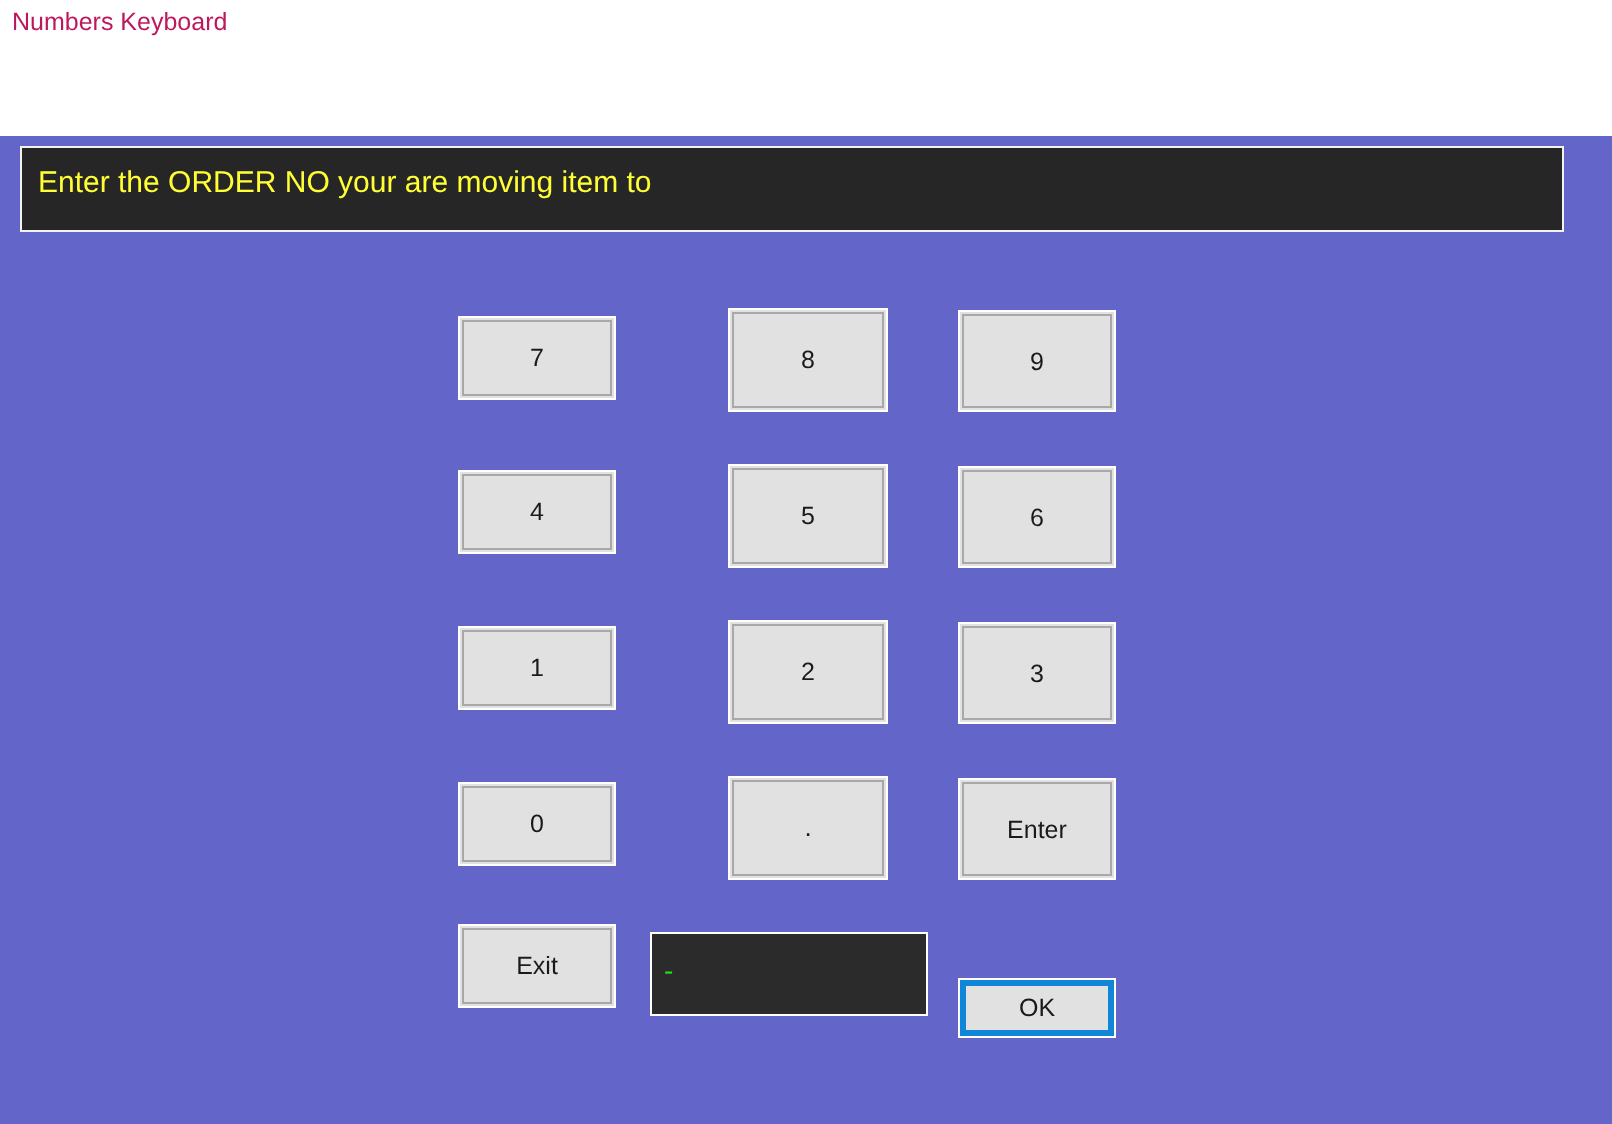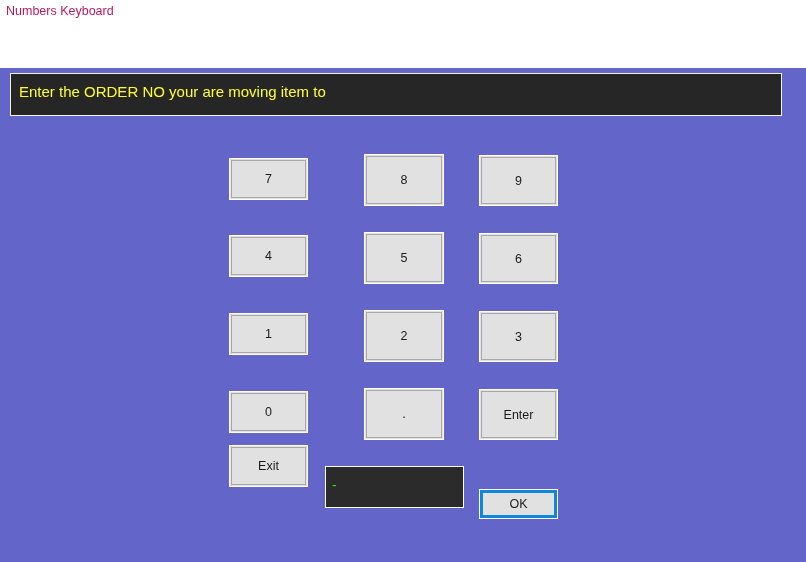--- a/index.html
+++ b/index.html
@@ -113,21 +113,21 @@
   #key-6 { top: 165px; }
 
   #key-1 { top: 245px; }
   #key-2 { top: 242px; }
   #key-3 { top: 243px; }
 
   #key-0   { top: 323px; }
   #key-dot { top: 320px; }
   #key-clear { top: 321px; }
 
-  #key-exit { top: 377px; }
+  #key-exit { top: 394px; }
 
   
   #key-dot .key-label {
     font-size: 13px;
     line-height: 10px;
   }
 
   
   #entry-display {
     position: absolute;

